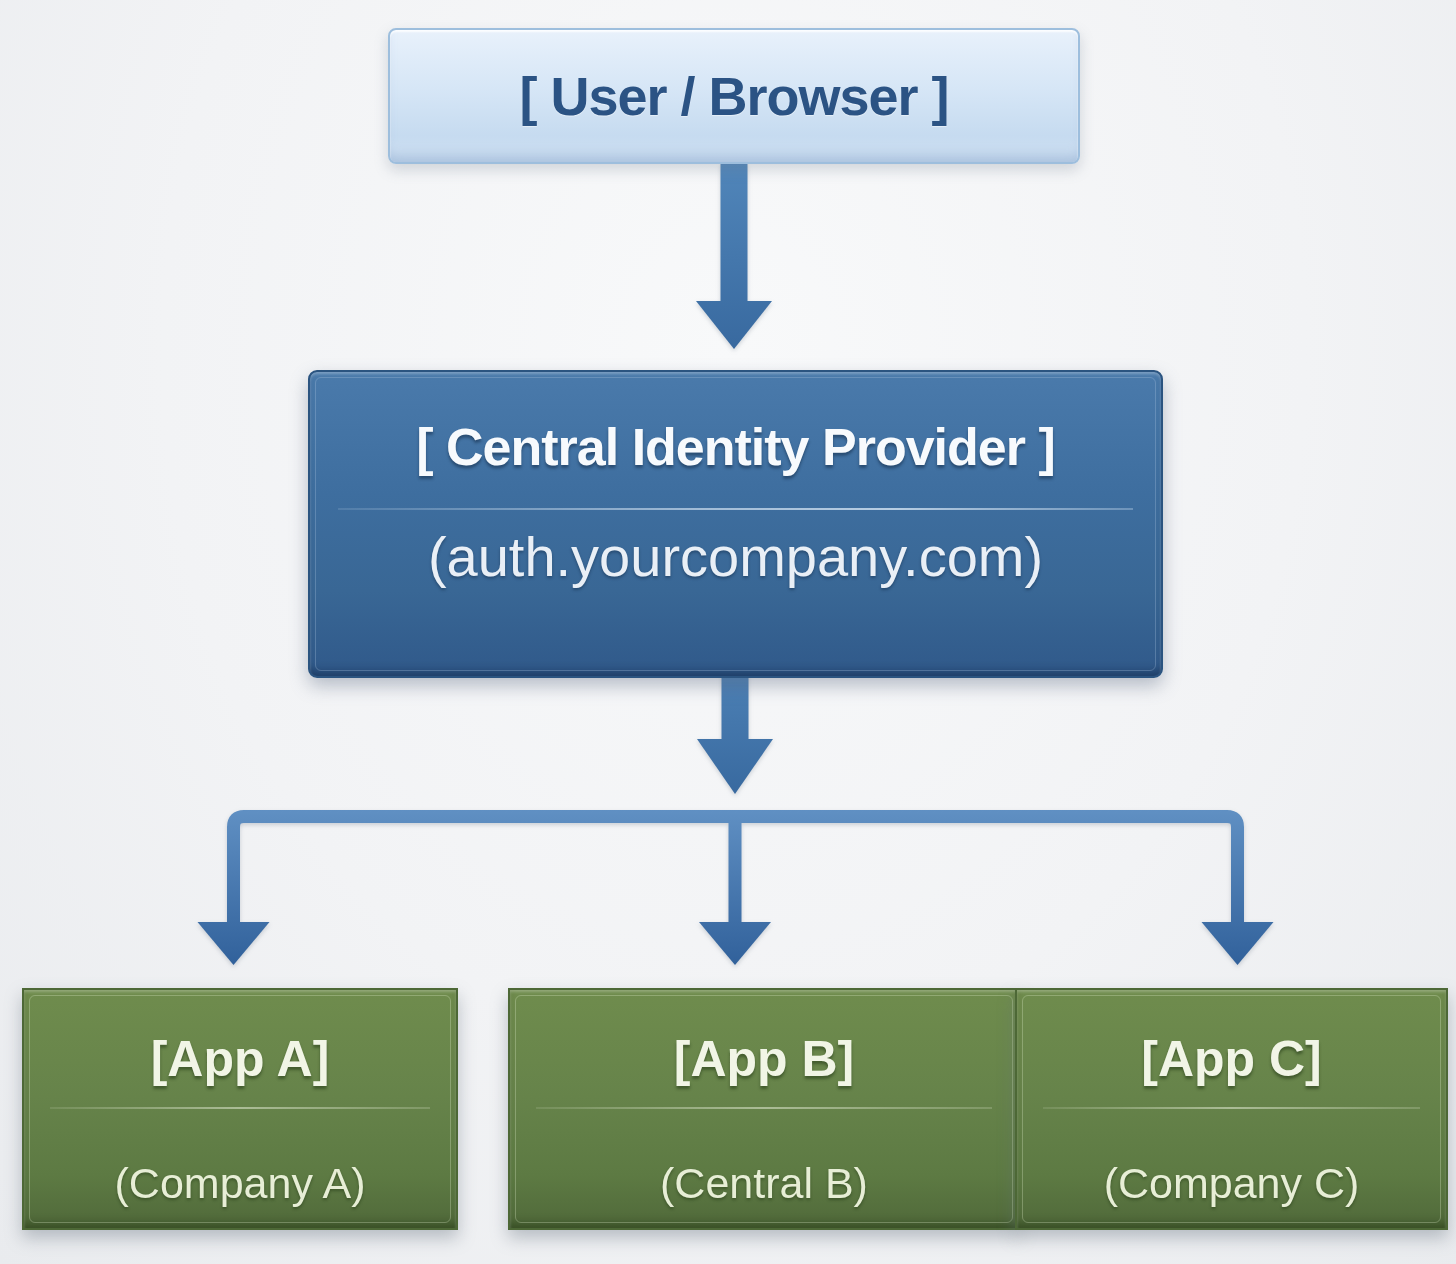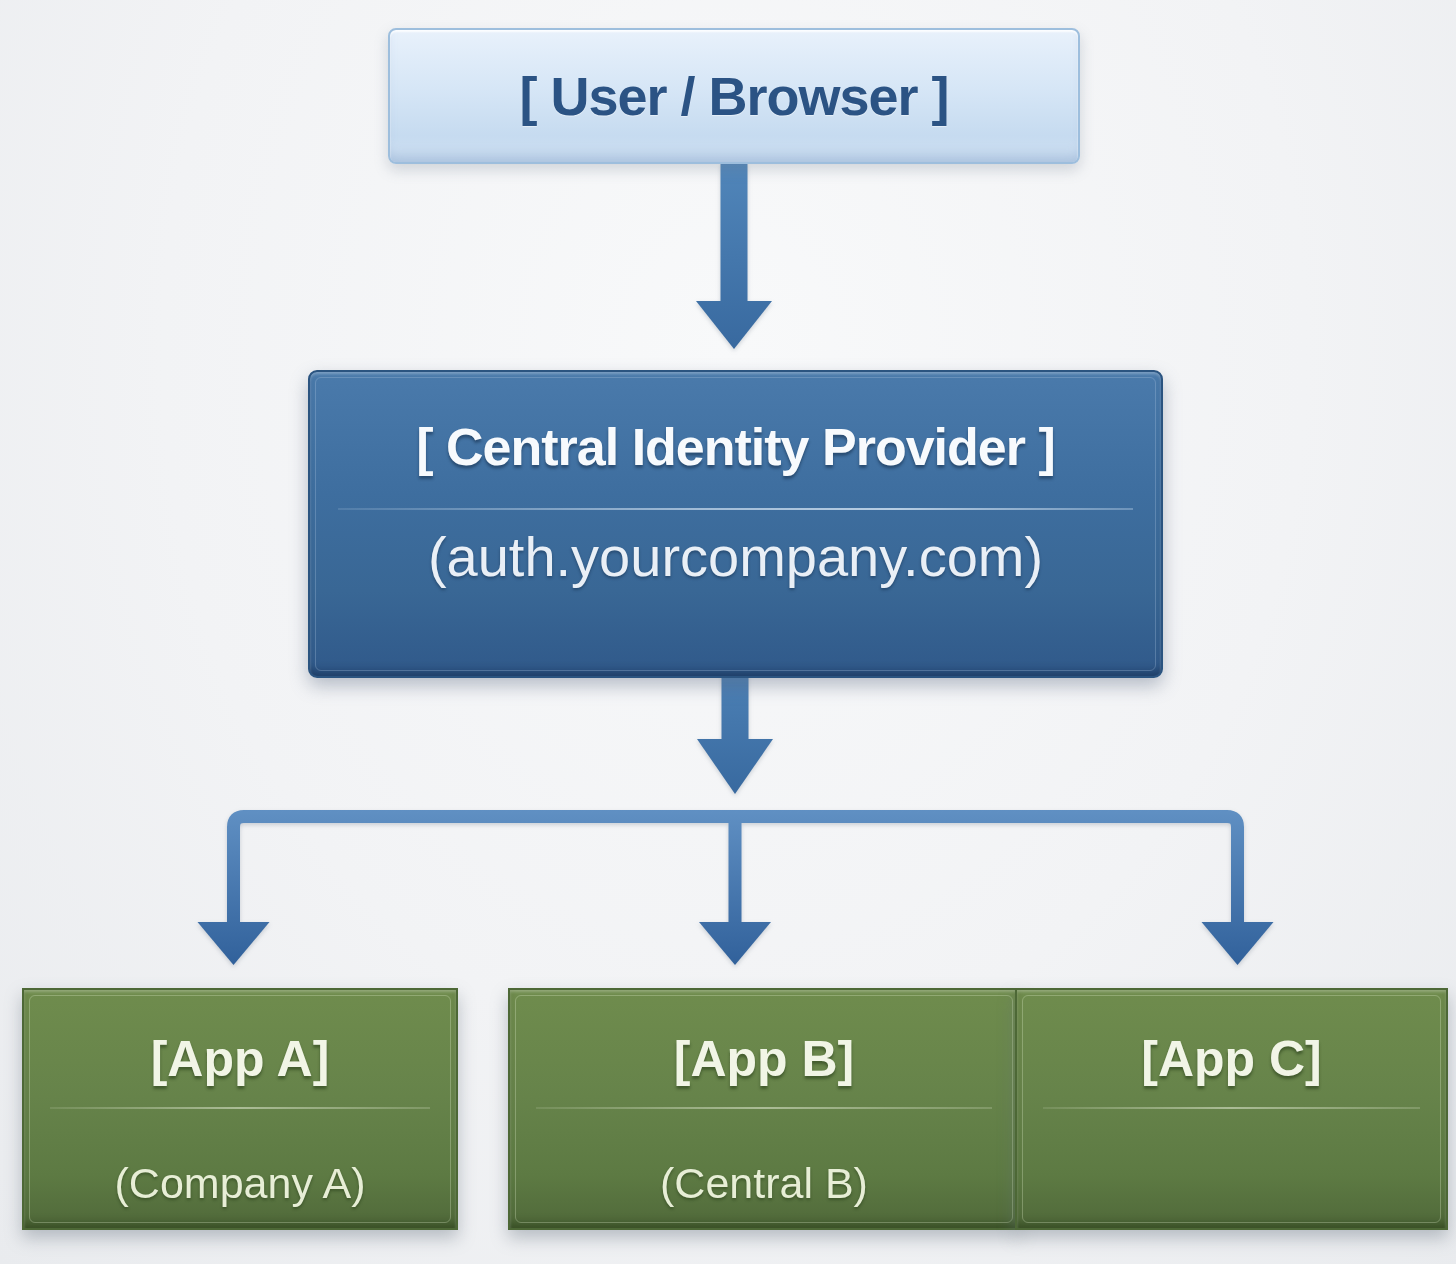--- a/index.html
+++ b/index.html
@@ -183,15 +183,16 @@
     <div class="inner-line"></div>
     <div class="title">[App B]</div>
     <div class="divider"></div>
     <div class="subtitle">(Central B)</div>
   </div>
 
   <div class="node app-box app-c">
     <div class="inner-line"></div>
     <div class="title">[App C]</div>
     <div class="divider"></div>
+    <div class="subtitle">(Company C)</div>
   </div>
 
 </div>
 
 </body></html>

